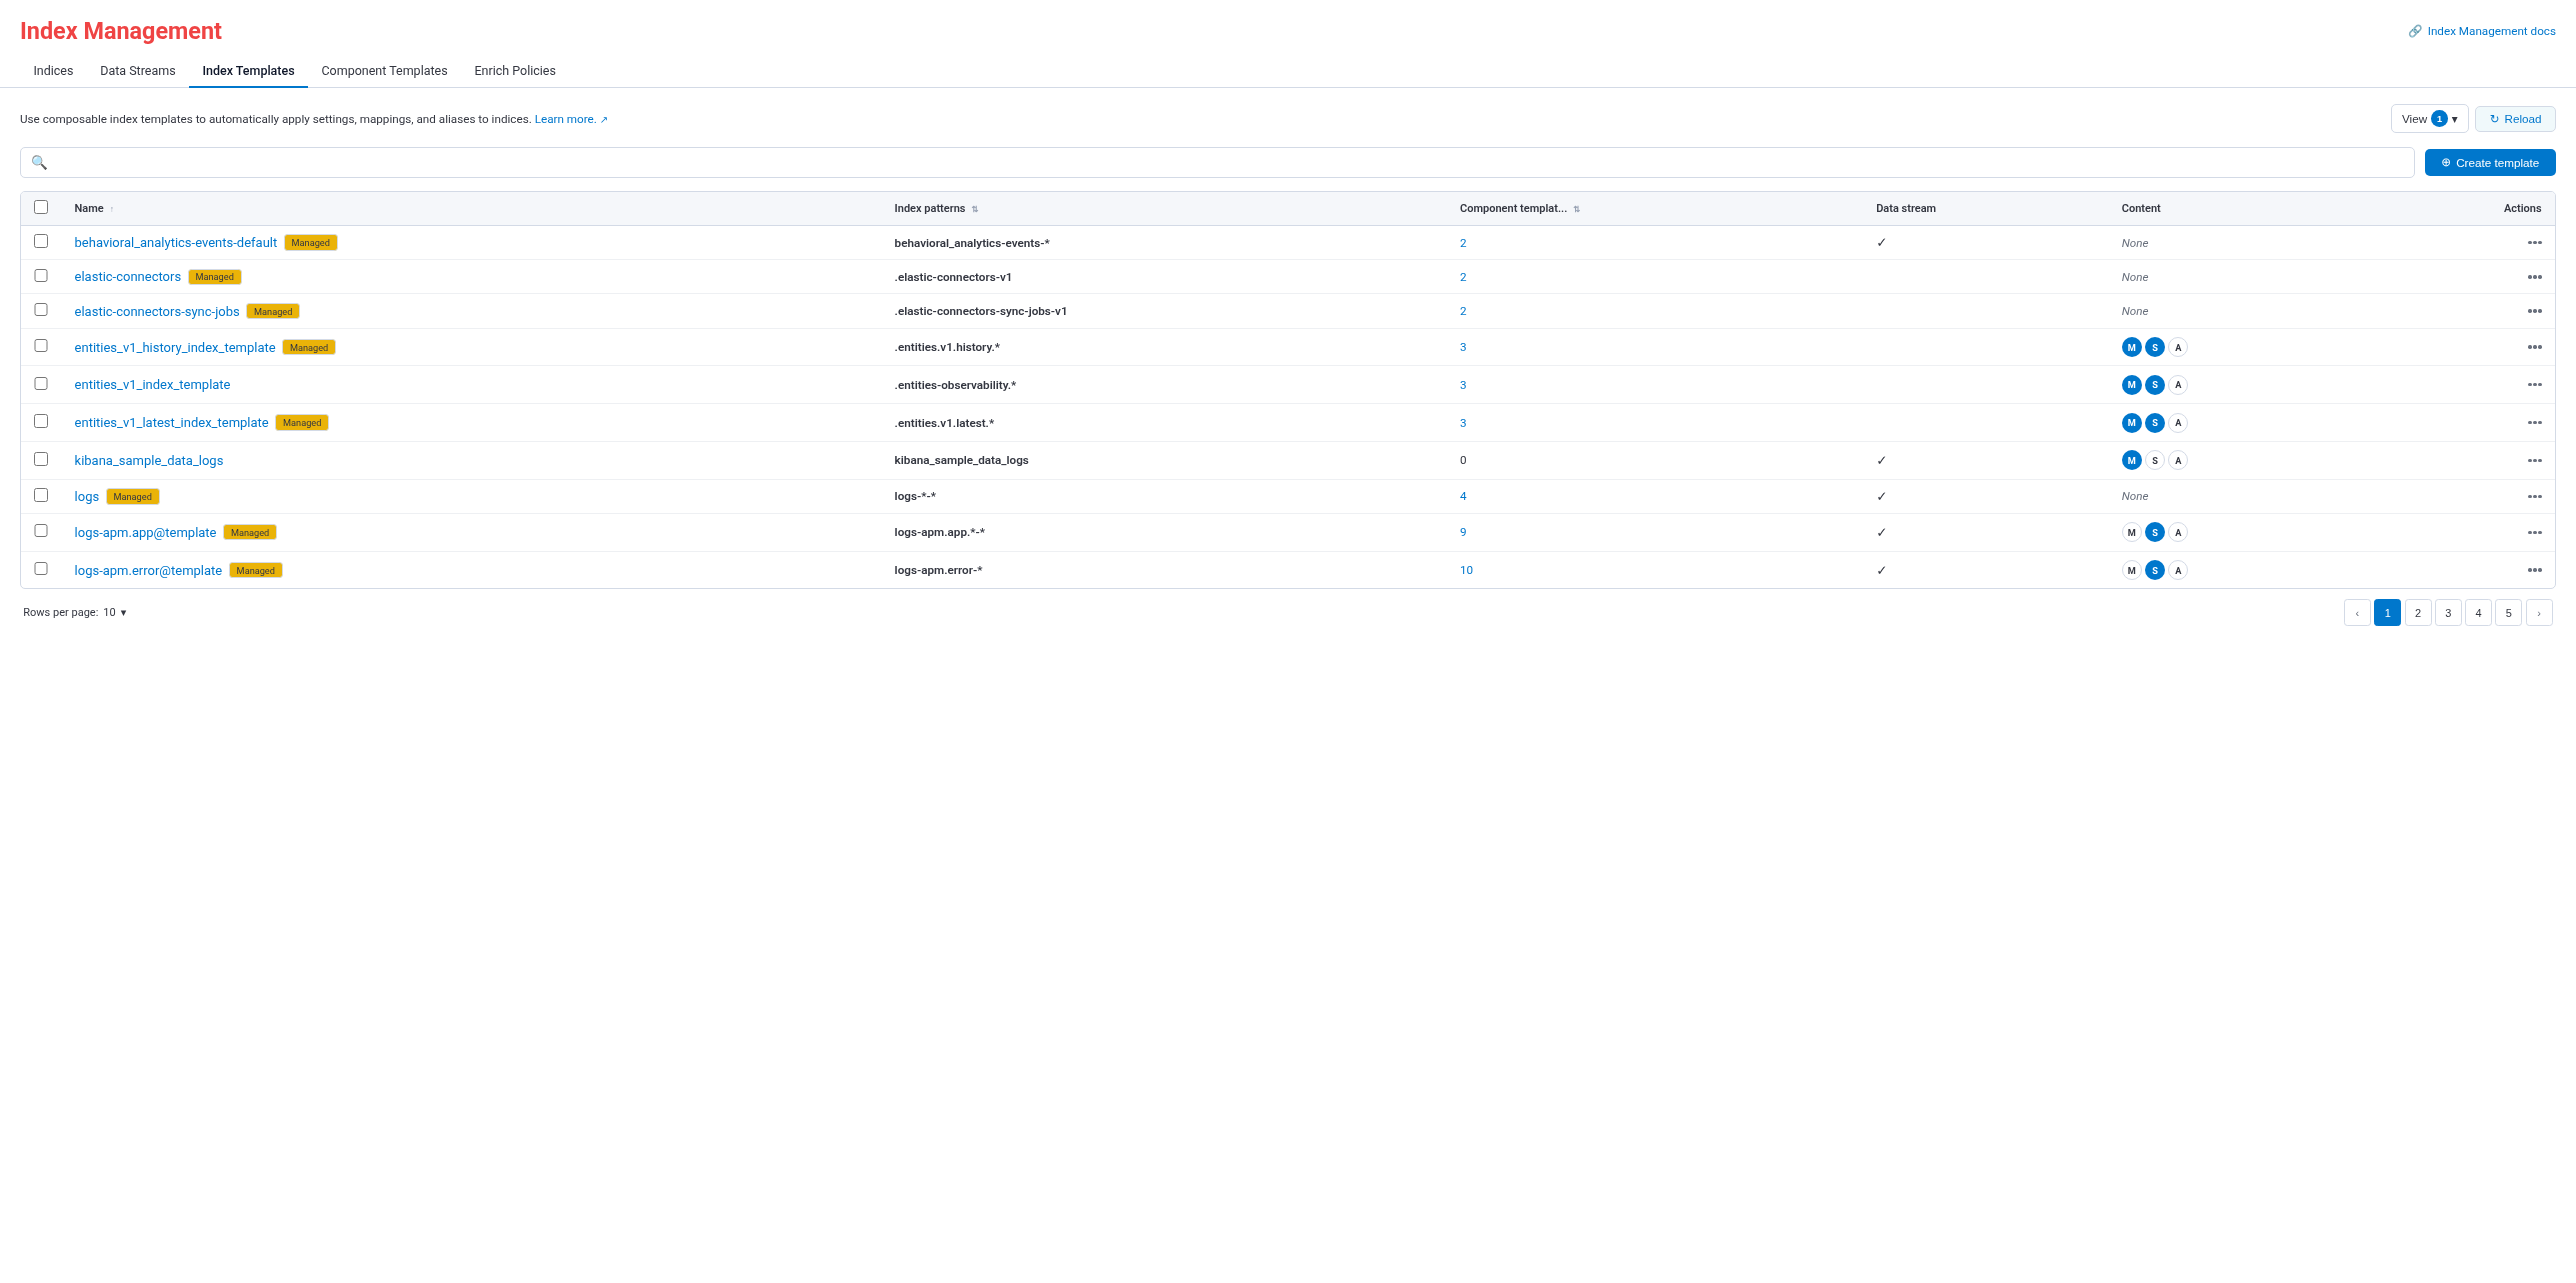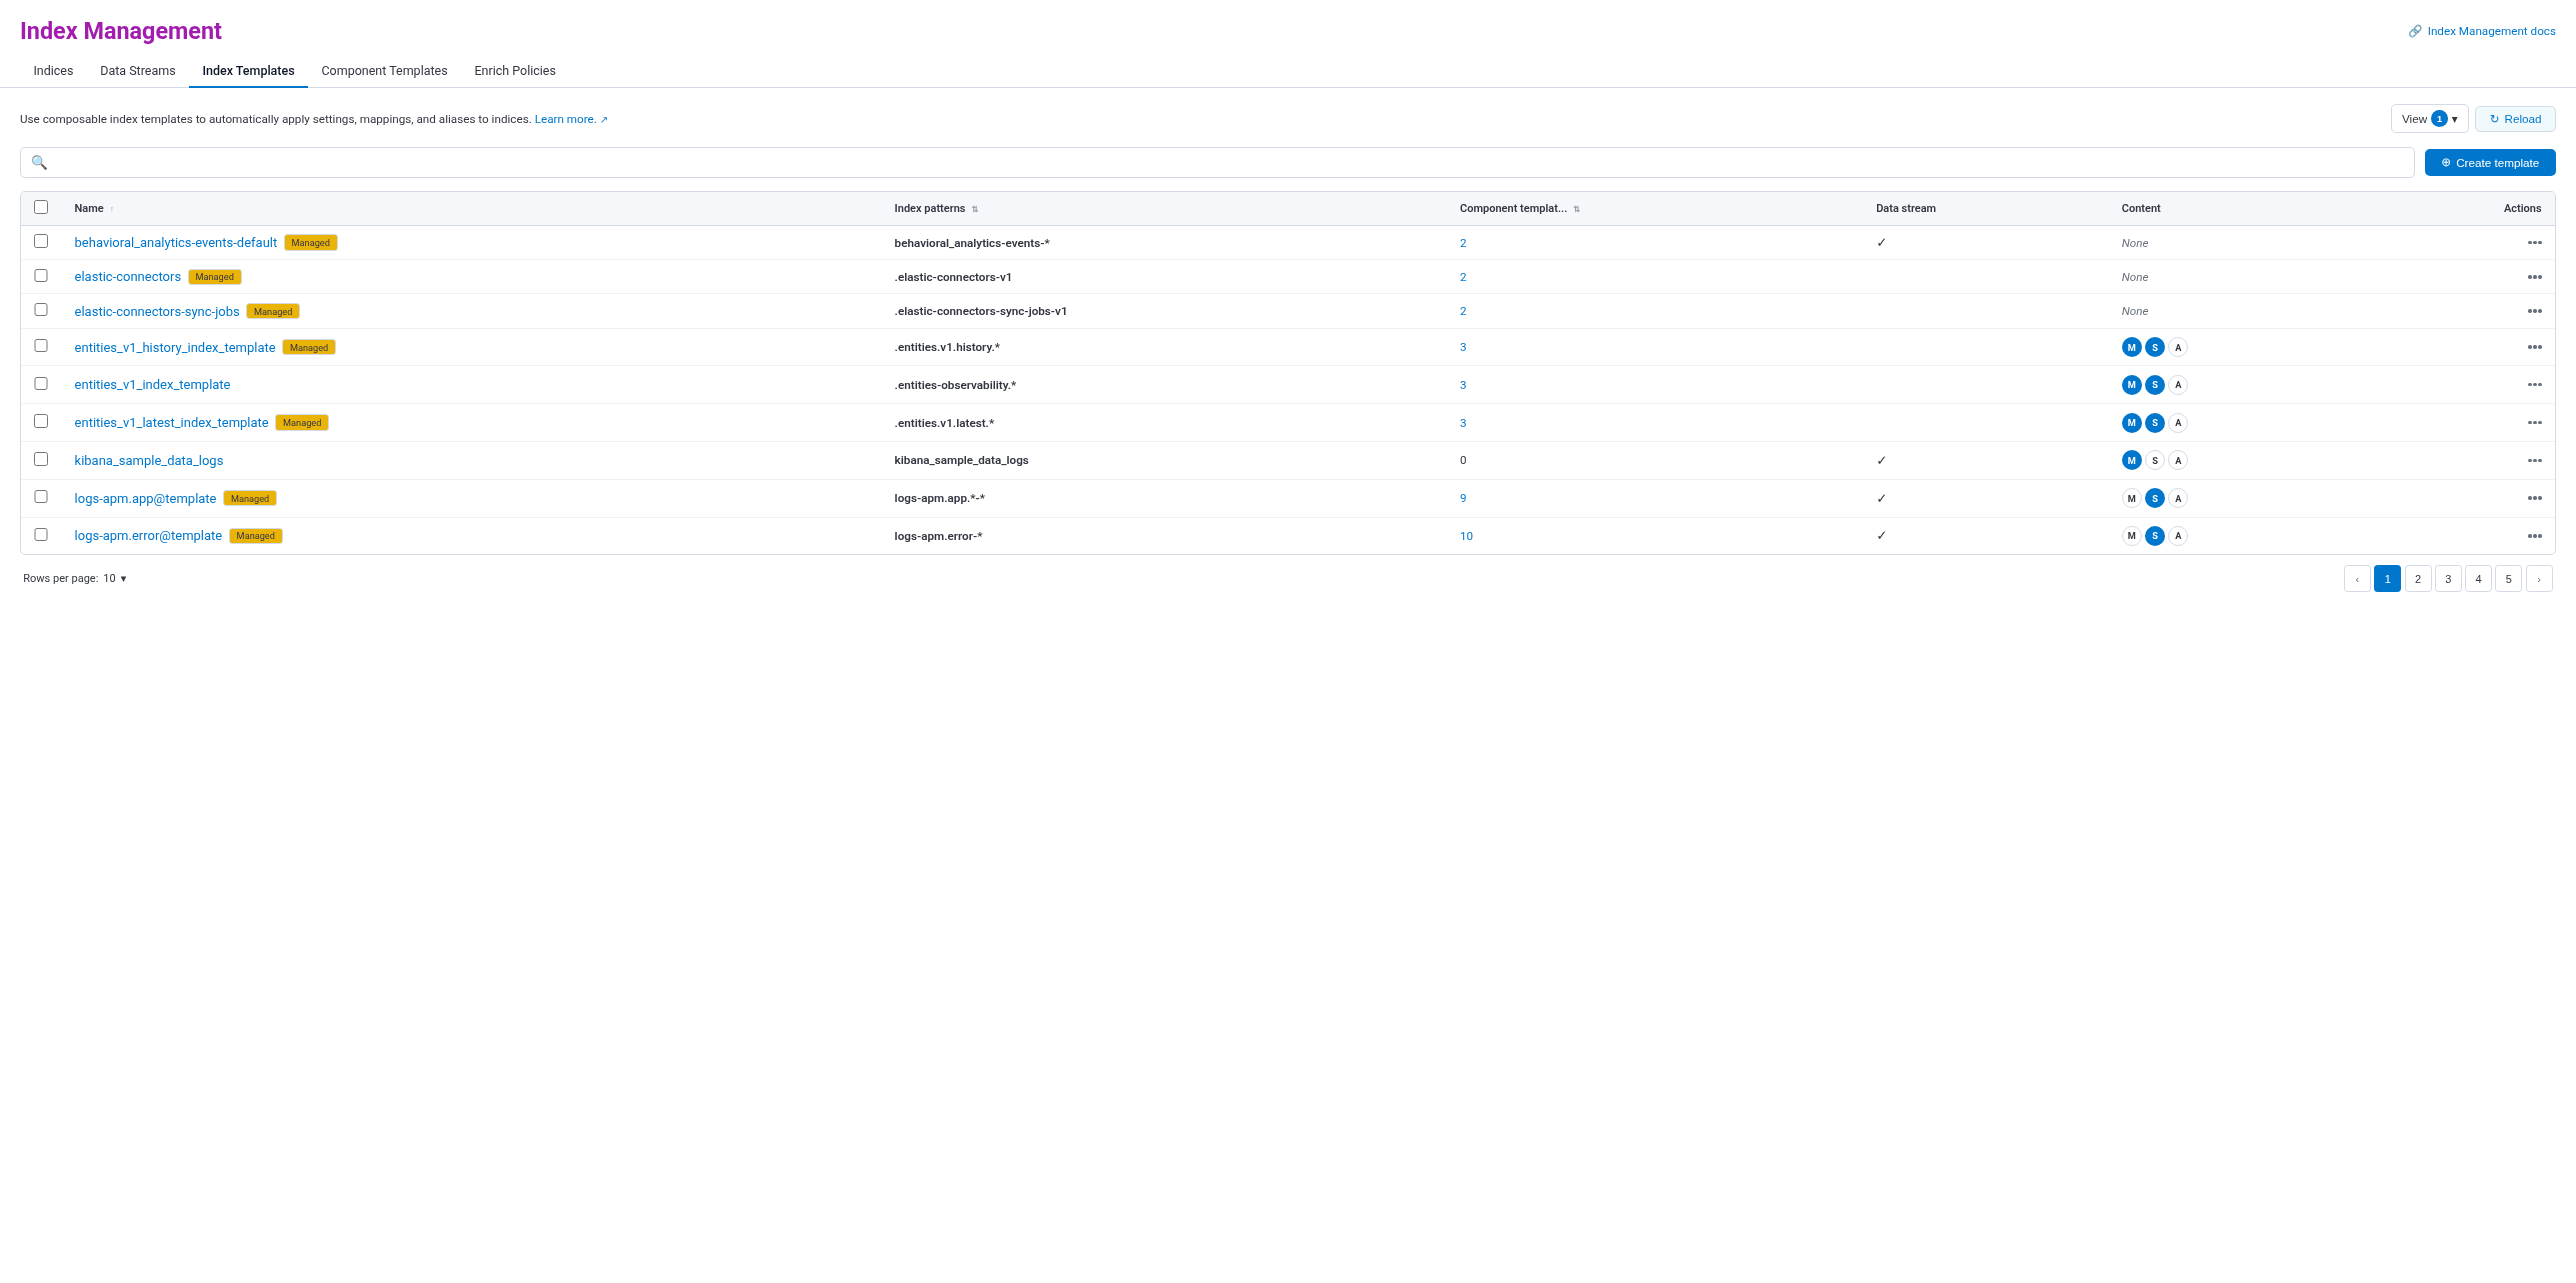--- a/index.html
+++ b/index.html
@@ -11,21 +11,21 @@
     }
     .page-header {
       padding: 16.7px 20px 0 20px;
       display: flex;
       align-items: center;
       justify-content: space-between;
     }
     .page-title {
       font-size: 23.4px;
       font-weight: 700;
-      color: #a21caf;
+      color: #ef4444;
     }
     .docs-link {
       display: flex;
       align-items: center;
       gap: 5px;
       color: #0077cc;
       text-decoration: none;
       font-size: 11.7px;
     }
     .nav-tabs {
@@ -567,20 +567,40 @@
                 <span></span>
                 <span></span>
                 <span></span>
               </div>
             </td>
           </tr>
           <tr>
             <td><input type="checkbox" class="checkbox-input" style=""></td>
             <td>
               <div class="name-cell">
+                <a class="name-link" href="#">logs</a>
+                <span class="managed-badge">Managed</span>
+              </div>
+            </td>
+            <td><span class="pattern-bold">logs-*-*</span></td>
+            <td><a class="count-link" href="#">4</a></td>
+            <td><span class="check-icon">✓</span></td>
+            <td><span class="content-none">None</span></td>
+            <td style="text-align:right">
+              <div class="actions-dots">
+                <span></span>
+                <span></span>
+                <span></span>
+              </div>
+            </td>
+          </tr>
+          <tr>
+            <td><input type="checkbox" class="checkbox-input" style=""></td>
+            <td>
+              <div class="name-cell">
                 <a class="name-link" href="#">logs-apm.app@template</a>
                 <span class="managed-badge">Managed</span>
               </div>
             </td>
             <td><span class="pattern-bold">logs-apm.app.*-*</span></td>
             <td><a class="count-link" href="#">9</a></td>
             <td><span class="check-icon">✓</span></td>
             <td>
               <div class="content-badges">
                 <span class="badge-s-outline">M</span>

